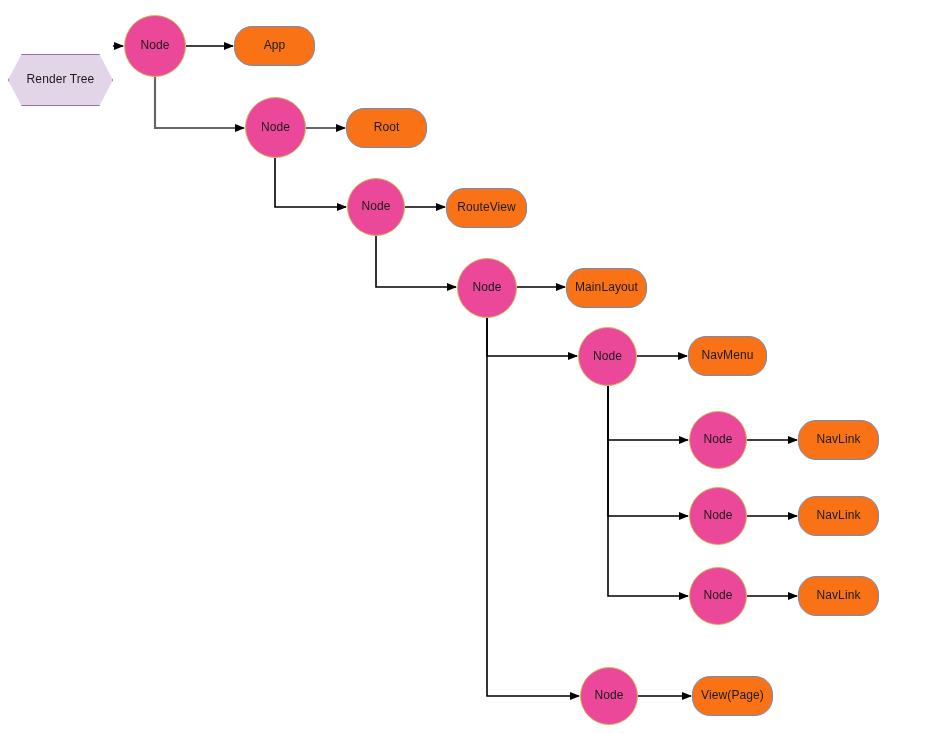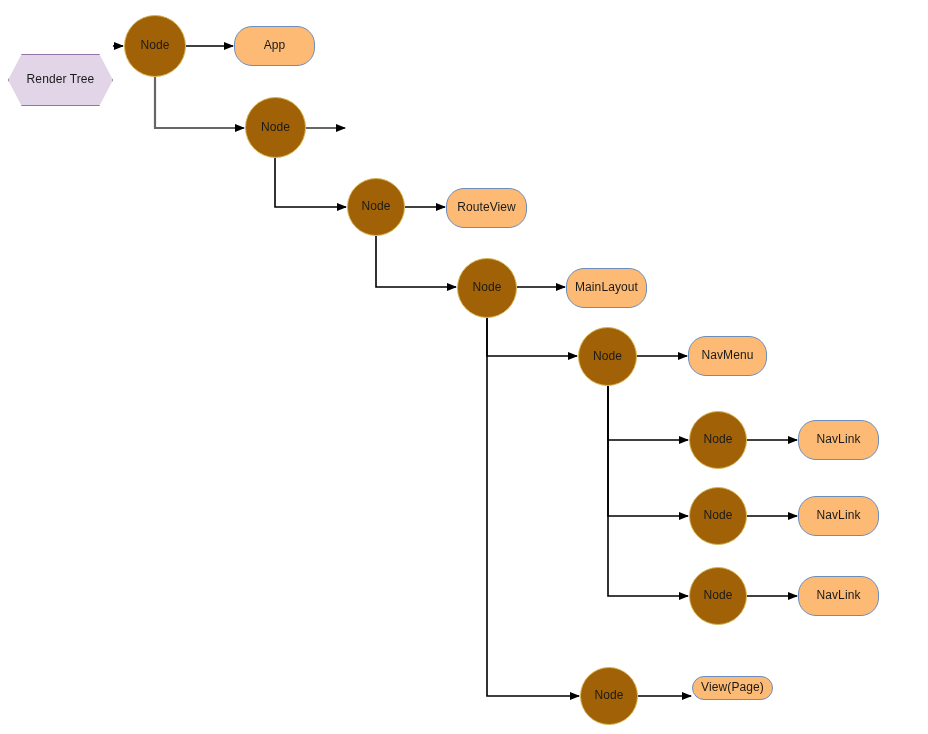--- a/index.html
+++ b/index.html
@@ -37,26 +37,26 @@
     line-height: 1.15;
     letter-spacing: 0.1px;
   }
   .n-hex {
     background: #e1d5e7;
     border: 1px solid #9673a6;
     clip-path: polygon(13% 0%, 87% 0%, 100% 50%, 87% 100%, 13% 100%, 0% 50%);
     margin-top: 34px;
   }
   .n-circle {
-    background: #a16207;
+    background: #ec4899;
     border: 1px solid #d6b656;
     border-radius: 50%;
   }
   .n-box {
-    background: #fdba74;
+    background: #f97316;
     border: 1px solid #6c8ebf;
     border-radius: 18px;
   }
 </style>
 </head>
 <body>
 
 <div id="canvas">
 
   <svg id="edges" viewBox="0 0 928 734" xmlns="http://www.w3.org/2000/svg">
@@ -96,28 +96,29 @@
     <line x1="747" y1="516" x2="797" y2="516" stroke="#000000" stroke-width="1.6" marker-end="url(#ah-black)"></line>
     <line x1="747" y1="596" x2="797" y2="596" stroke="#000000" stroke-width="1.6" marker-end="url(#ah-black)"></line>
 
     <line x1="638" y1="696" x2="691" y2="696" stroke="#000000" stroke-width="1.6" marker-end="url(#ah-black)"></line>
   </svg>
 
   <div class="node n-hex" style="left: 8px; top: 20px; width: 105px; height: 52px;">Render Tree</div>
   <div class="node n-circle" style="left: 124px; top: 15px; width: 62px; height: 62px;">Node</div>
   <div class="node n-box" style="left: 234px; top: 26px; width: 81px; height: 40px;">App</div>
   <div class="node n-circle" style="left: 245px; top: 97px; width: 61px; height: 61px;">Node</div>
+  <div class="node n-box" style="left: 346px; top: 108px; width: 81px; height: 40px;">Root</div>
   <div class="node n-circle" style="left: 347px; top: 178px; width: 58px; height: 58px;">Node</div>
   <div class="node n-box" style="left: 446px; top: 188px; width: 81px; height: 40px;">RouteView</div>
   <div class="node n-circle" style="left: 457px; top: 258px; width: 60px; height: 60px;">Node</div>
   <div class="node n-box" style="left: 566px; top: 268px; width: 81px; height: 40px; text-align: right;">MainLayout</div>
   <div class="node n-circle" style="left: 578px; top: 327px; width: 59px; height: 59px;">Node</div>
   <div class="node n-box" style="left: 688px; top: 336px; width: 79px; height: 40px;">NavMenu</div>
   <div class="node n-circle" style="left: 689px; top: 411px; width: 58px; height: 58px;">Node</div>
   <div class="node n-box" style="left: 798px; top: 420px; width: 81px; height: 40px;">NavLink</div>
   <div class="node n-circle" style="left: 689px; top: 487px; width: 58px; height: 58px;">Node</div>
   <div class="node n-box" style="left: 798px; top: 496px; width: 81px; height: 40px;">NavLink</div>
   <div class="node n-circle" style="left: 689px; top: 567px; width: 58px; height: 58px;">Node</div>
   <div class="node n-box" style="left: 798px; top: 576px; width: 81px; height: 40px;">NavLink</div>
   <div class="node n-circle" style="left: 580px; top: 667px; width: 58px; height: 58px;">Node</div>
-  <div class="node n-box" style="left: 692px; top: 676px; width: 81px; height: 24px;">View(Page)</div>
+  <div class="node n-box" style="left: 692px; top: 676px; width: 81px; height: 40px;">View(Page)</div>
 
 </div>
 
 </body></html>

